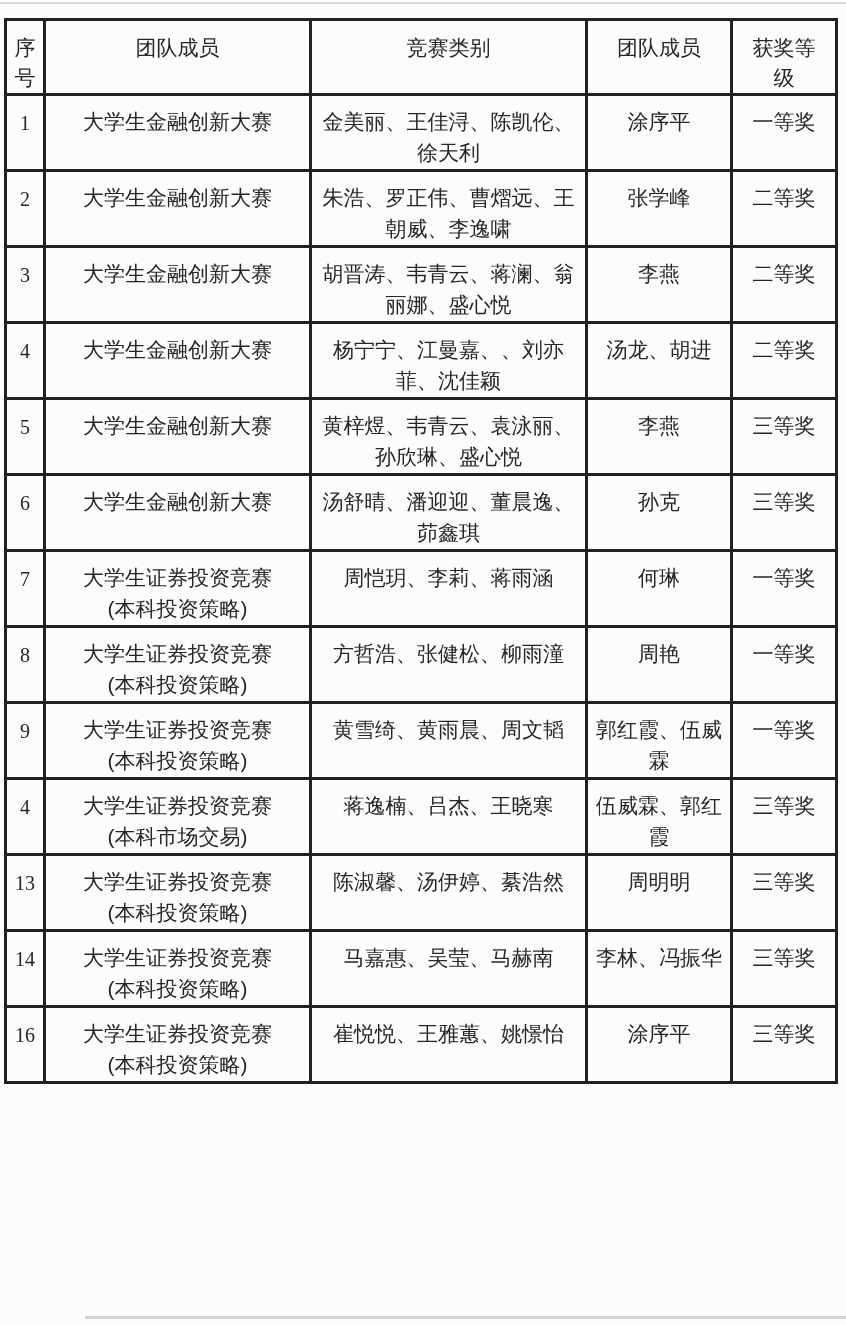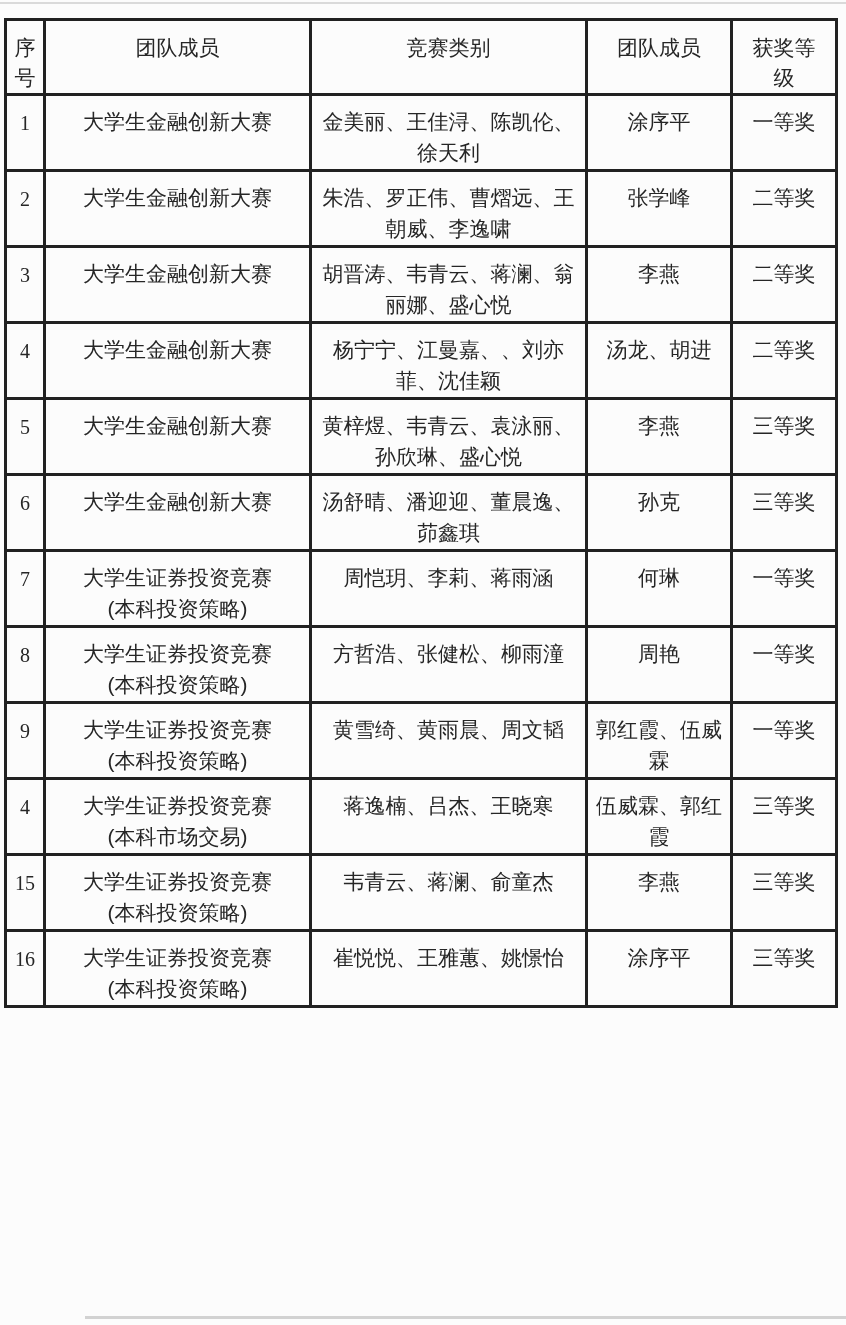--- a/index.html
+++ b/index.html
@@ -194,30 +194,38 @@
     <td class="c-cat">大学生证券投资竞赛
 (本科市场交易)</td>
     <td class="c-mem">蒋逸楠、吕杰、王晓寒</td>
     <td class="c-tea">伍威霖、郭红
 霞</td>
     <td class="c-awd">三等奖</td>
   </tr>
 
 
 
-
-
-  <tr>
-    <td class="c-no">15</td>
-    <td class="c-cat">大学生证券投资竞赛
-(本科投资策略)</td>
-    <td class="c-mem">韦青云、蒋澜、俞童杰</td>
-    <td class="c-tea">李燕</td>
-    <td class="c-awd">三等奖</td>
-  </tr>
+  <tr>
+    <td class="c-no">13</td>
+    <td class="c-cat">大学生证券投资竞赛
+(本科投资策略)</td>
+    <td class="c-mem">陈淑馨、汤伊婷、綦浩然</td>
+    <td class="c-tea">周明明</td>
+    <td class="c-awd">三等奖</td>
+  </tr>
+
+  <tr>
+    <td class="c-no">14</td>
+    <td class="c-cat">大学生证券投资竞赛
+(本科投资策略)</td>
+    <td class="c-mem">马嘉惠、吴莹、马赫南</td>
+    <td class="c-tea">李林、冯振华</td>
+    <td class="c-awd">三等奖</td>
+  </tr>
+
 
   <tr>
     <td class="c-no">16</td>
     <td class="c-cat">大学生证券投资竞赛
 (本科投资策略)</td>
     <td class="c-mem">崔悦悦、王雅蕙、姚憬怡</td>
     <td class="c-tea">涂序平</td>
     <td class="c-awd">三等奖</td>
   </tr>
 </tbody>

